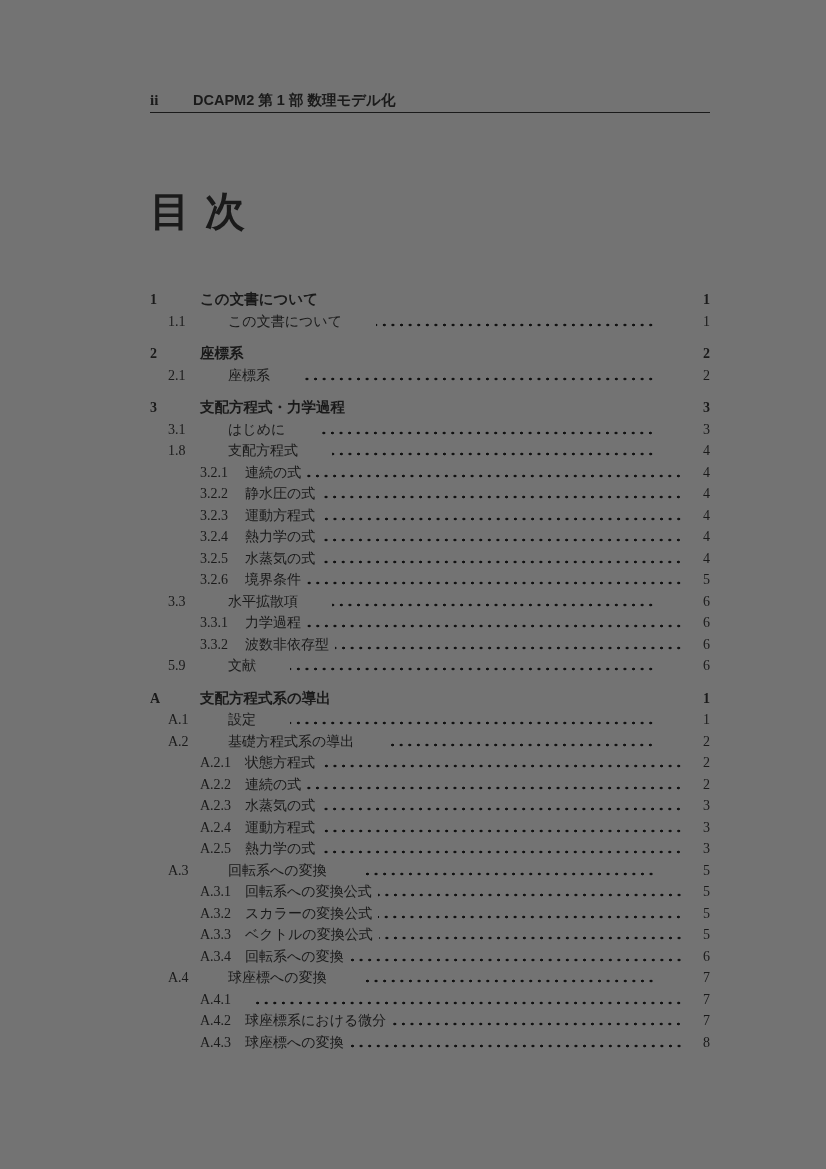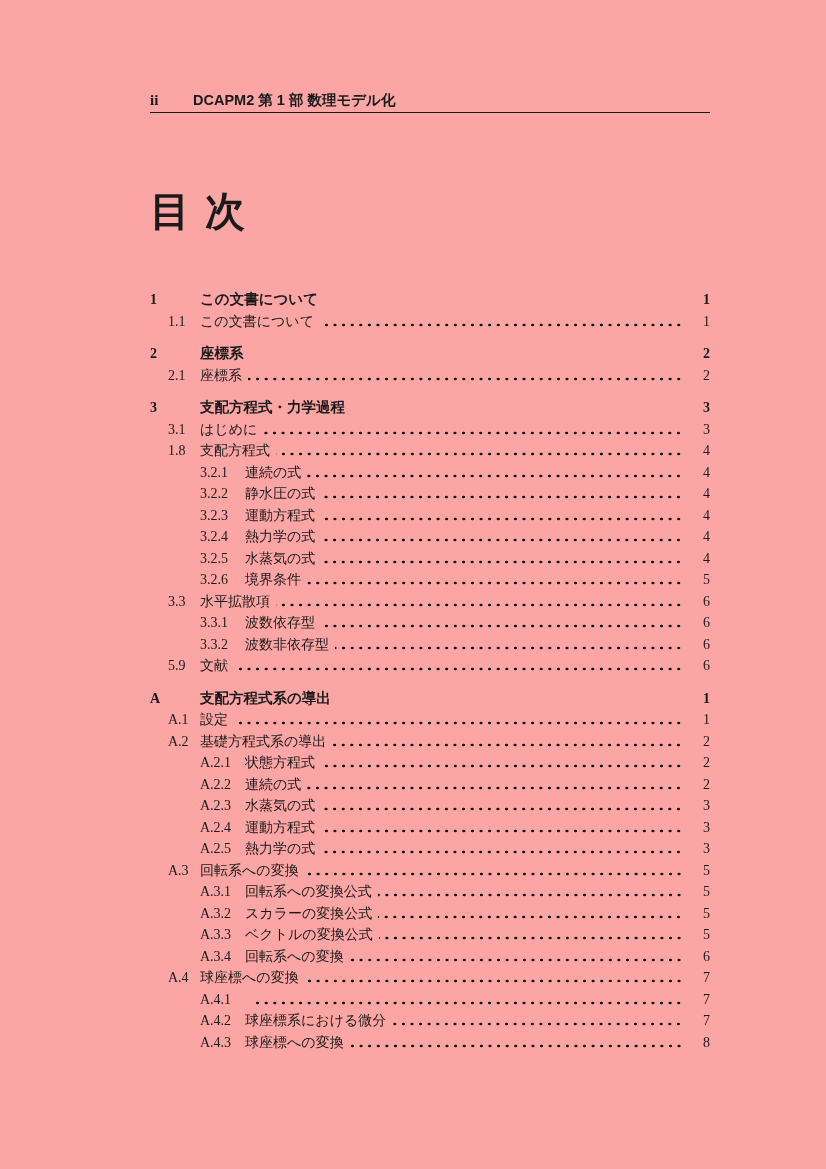--- a/index.html
+++ b/index.html
@@ -6,21 +6,21 @@
     margin: 0;
     padding: 0;
     background: #ffffff;
     font-family: "Liberation Serif", "DejaVu Serif", serif;
     color: #1a1a1a;
   }
   .page {
     position: relative;
     width: 826px;
     height: 1169px;
-    background: #fca5a5;
+    background: #737373;
     overflow: hidden;
   }
   .content {
     position: absolute;
     left: 150px;
     top: 0;
     width: 560px;
   }
 
   
@@ -93,21 +93,21 @@
 
   
   .toc-row.level-0 { font-weight: bold; }
   .toc-row.level-0 .label {
     font-family: "Liberation Sans", "DejaVu Sans", sans-serif;
     font-size: 14.5px;
   }
   .toc-row.level-0 .num { width: 50px; }
   .toc-row.level-0 .dots { background-image: none; }
 
-  .toc-row.level-1 { padding-left: 18px; }
+  .toc-row.level-1 { padding-left: 18px; gap: 28px; }
   .toc-row.level-1 .num { width: 32px; }
 
   .toc-row.level-2 { padding-left: 50px; }
   .toc-row.level-2 .num { width: 45px; }
 
   
   .footer {
     position: absolute;
     left: 150px;
     top: 1056px;
@@ -215,21 +215,21 @@
     <span class="pg">5</span>
   </div>
         <div class="toc-row level-1">
     <span class="num">3.3</span>
     <span class="label">水平拡散項</span>
     <span class="dots"></span>
     <span class="pg">6</span>
   </div>
         <div class="toc-row level-2">
     <span class="num">3.3.1</span>
-    <span class="label">波数依存型</span>
+    <span class="label">力学過程</span>
     <span class="dots"></span>
     <span class="pg">6</span>
   </div>
         <div class="toc-row level-2">
     <span class="num">3.3.2</span>
     <span class="label">波数非依存型</span>
     <span class="dots"></span>
     <span class="pg">6</span>
   </div>
         <div class="toc-row level-1">

